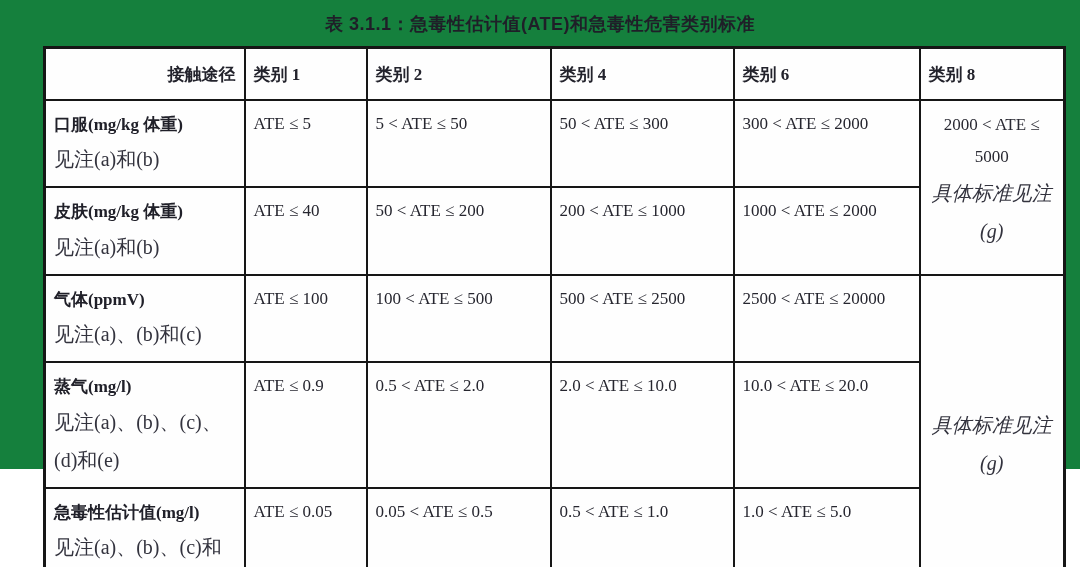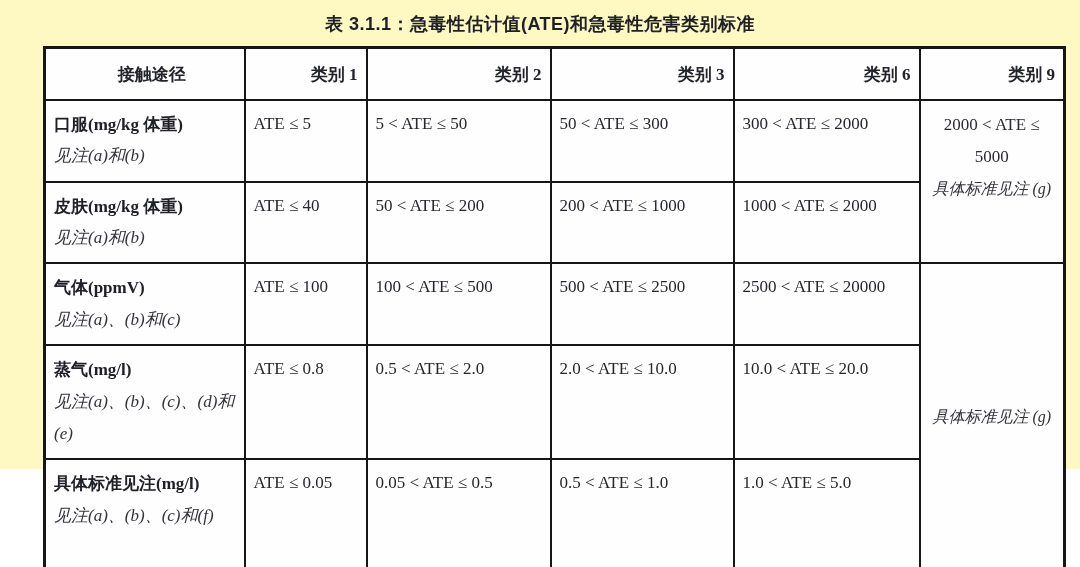--- a/index.html
+++ b/index.html
@@ -9,21 +9,21 @@
     width: 1080px;
     height: 567px;
     overflow: hidden;
     font-family: "Liberation Serif", "DejaVu Serif", serif;
     color: #2a2a33;
   }
   .page {
     position: relative;
     width: 1080px;
     height: 469px;
-    background: #fef9c3;
+    background: #15803d;
   }
   .title {
     text-align: center;
     font-weight: bold;
     font-size: 18px;
     letter-spacing: 0.5px;
     padding-top: 12px;
     margin: 0 0 10px 0;
     color: #1f1f28;
     font-family: "Liberation Sans", "DejaVu Sans", sans-serif;
@@ -38,61 +38,60 @@
   table.ate td, table.ate th {
     border: 2px solid #161616;
     padding: 8px 8px;
     font-size: 17px;
     background: #fefefe;
     overflow: hidden;
   }
   th.hdr {
     font-size: 17px;
     font-weight: bold;
-    text-align: right;
+    text-align: left;
     vertical-align: middle;
     height: 34px;
     color: #23232c;
   }
-  th.hdr.route-hdr { text-align: center; padding-left: 22px; }
+  th.hdr.route-hdr { text-align: right; padding-left: 22px; }
   td.route {
     text-align: left;
     vertical-align: top;
     padding: 10px 8px 8px 12px;
     line-height: 1.85;
   }
   td.route .route-name {
     font-weight: bold;
     font-size: 17px;
     color: #202029;
     font-family: Liberation Serif, serif;
   }
   td.route .route-note {
-    font-size: 17px;
-    font-style: italic;
+    font-size: 20px;
     color: #33333e;
     display: block;
     line-height: 1.9;
   }
   td.val {
     vertical-align: top;
     padding-top: 14px;
     line-height: 1.8;
     color: #26262f;
   }
   td.cat5a {
     text-align: center;
     vertical-align: top;
     padding-top: 14px;
     line-height: 1.9;
     margin-top: 40px;
   }
   td.cat5a .c5-note, td.cat5b .c5-note {
     font-style: italic;
-    font-size: 16px;
+    font-size: 20px;
     color: #33333e;
     display: block;
     line-height: 1.9;
   }
   td.cat5b {
     text-align: center;
     vertical-align: middle;
   }
   
   tr.r-head { height: 46px; }
@@ -117,23 +116,23 @@
       <col style="width:183px">
       <col style="width:186px">
       <col style="width:145px">
     </colgroup>
 
     <tbody>
         <tr class="r-head">
       <th class="hdr route-hdr">接触途径</th>
       <th class="hdr">类别 1</th>
       <th class="hdr">类别 2</th>
-      <th class="hdr">类别 3</th>
+      <th class="hdr">类别 4</th>
       <th class="hdr">类别 6</th>
-      <th class="hdr">类别 9</th>
+      <th class="hdr">类别 8</th>
     </tr>
 
     <tr class="r1">
       <td class="route">
         <span class="route-name">口服(mg/kg 体重)</span>
         <span class="route-note">见注(a)和(b)</span>
       </td>
       <td class="val">ATE ≤ 5</td>
       <td class="val">5 &lt; ATE ≤ 50</td>
       <td class="val">50 &lt; ATE ≤ 300</td>
@@ -167,29 +166,29 @@
       <td class="cat5b" rowspan="3">
         <span class="c5-note">具体标准见注 (g)</span>
       </td>
     </tr>
 
     <tr class="r4">
       <td class="route">
         <span class="route-name">蒸气(mg/l)</span>
         <span class="route-note">见注(a)、(b)、(c)、(d)和(e)</span>
       </td>
-      <td class="val">ATE ≤ 0.8</td>
+      <td class="val">ATE ≤ 0.9</td>
       <td class="val">0.5 &lt; ATE ≤ 2.0</td>
       <td class="val">2.0 &lt; ATE ≤ 10.0</td>
       <td class="val">10.0 &lt; ATE ≤ 20.0</td>
     </tr>
 
     <tr class="r5">
       <td class="route">
-        <span class="route-name">具体标准见注(mg/l)</span>
+        <span class="route-name">急毒性估计值(mg/l)</span>
         <span class="route-note">见注(a)、(b)、(c)和(f)</span>
       </td>
       <td class="val">ATE ≤ 0.05</td>
       <td class="val">0.05 &lt; ATE ≤ 0.5</td>
       <td class="val">0.5 &lt; ATE ≤ 1.0</td>
       <td class="val">1.0 &lt; ATE ≤ 5.0</td>
     </tr>
   </tbody>
     </table>
 

